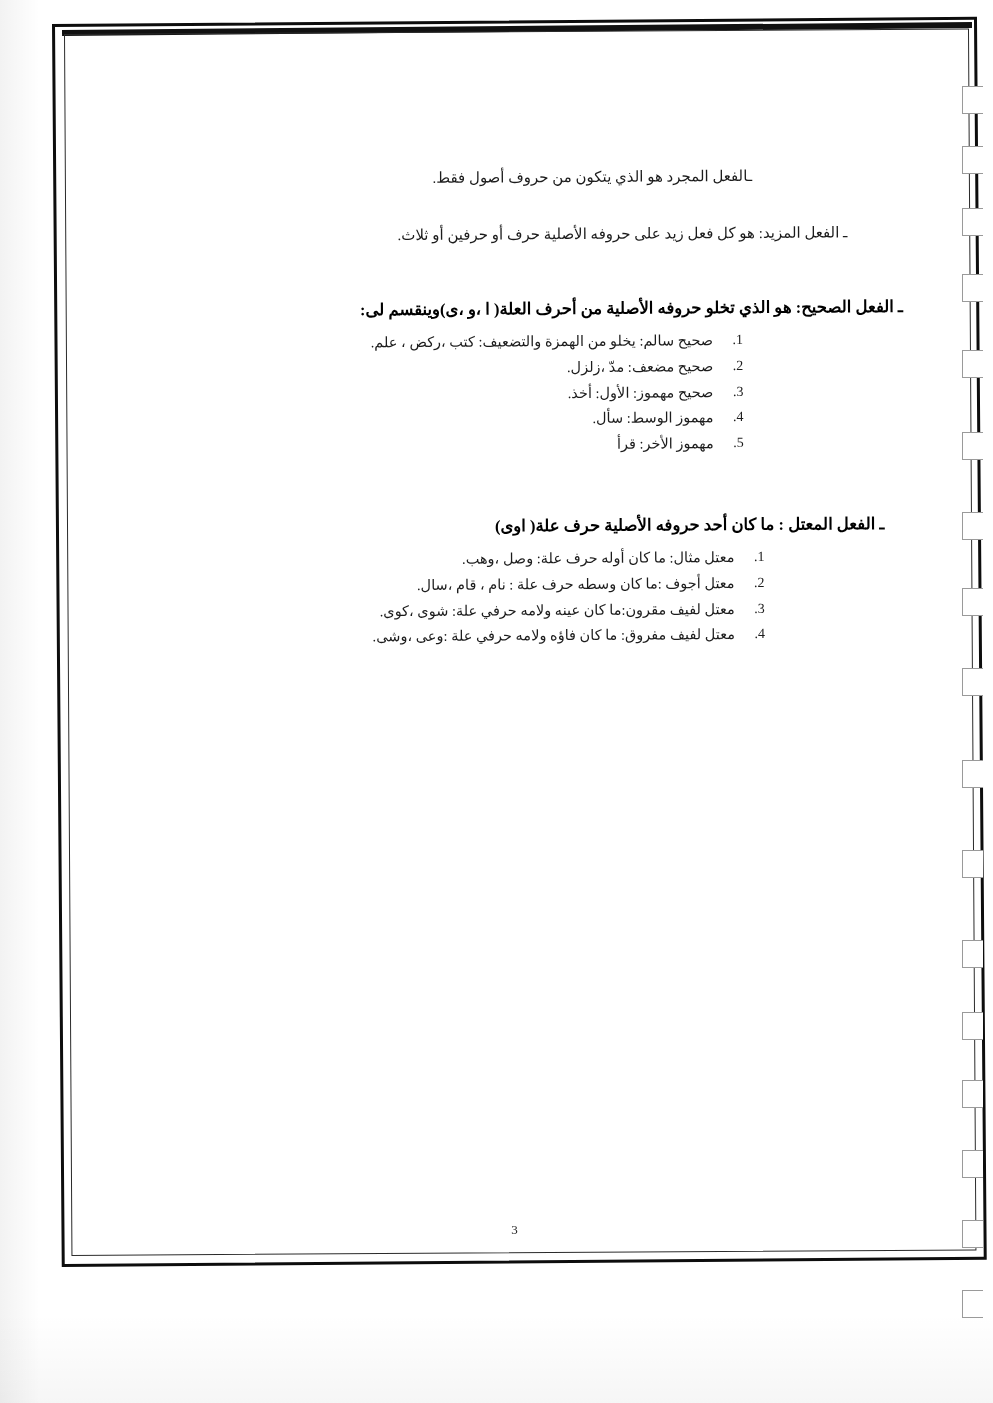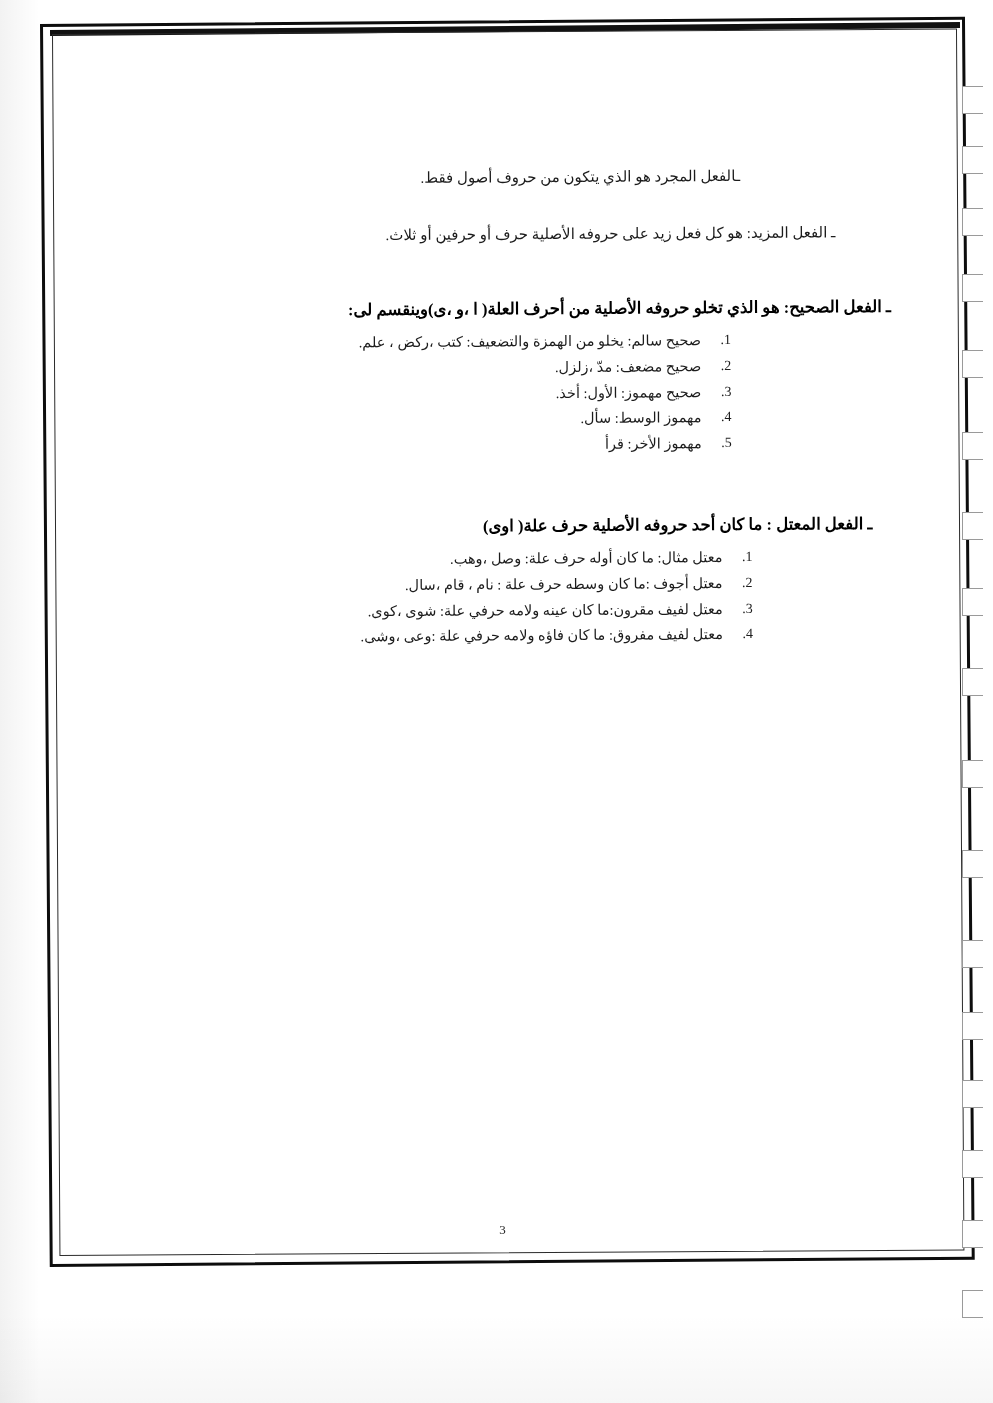--- a/index.html
+++ b/index.html
@@ -12,21 +12,21 @@
     height: 1403px;
     position: relative;
     font-family: "Liberation Serif", "DejaVu Serif", serif;
     color: #1a1a1a;
     overflow: hidden;
   }
 
   
   .scan-page {
     position: absolute;
-    left: 40px;
+    left: 52px;
     top: 24px;
     width: 925px;
     height: 1245px;
   }
   .frame-outer {
     position: absolute;
     left: 0;
     top: 0;
     width: 925px;
     height: 1243px;

